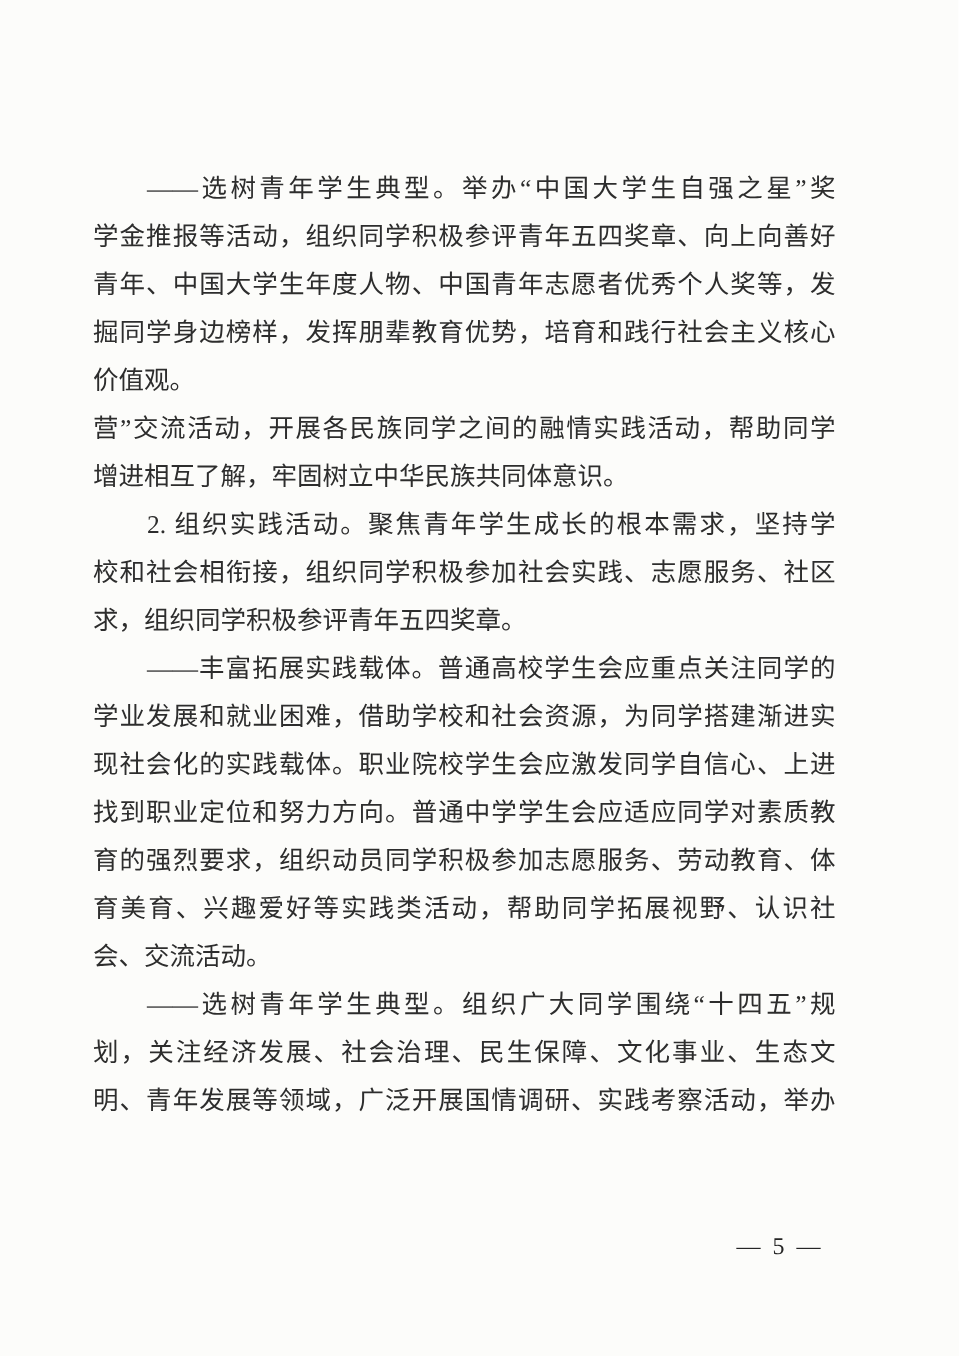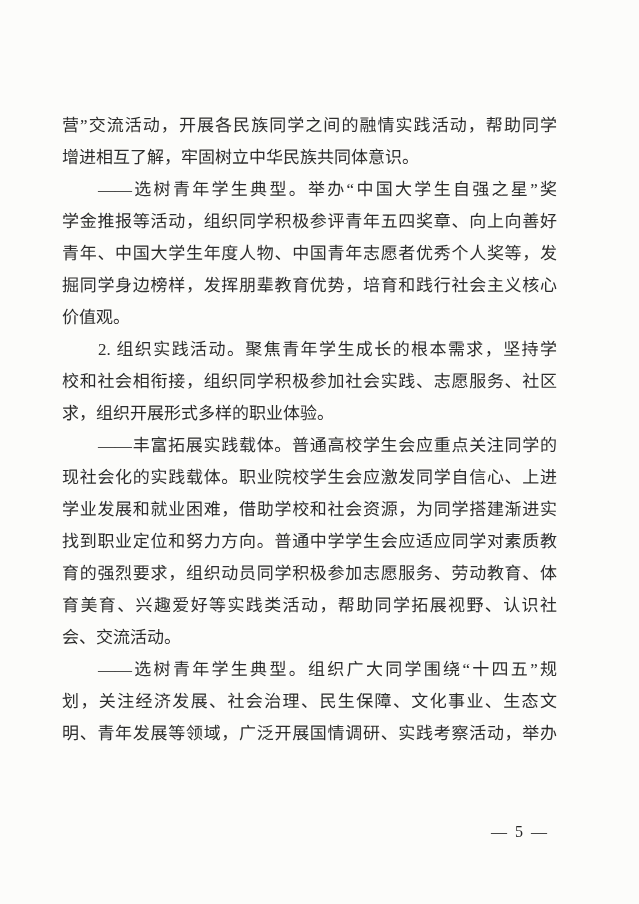--- a/index.html
+++ b/index.html
@@ -54,42 +54,42 @@
     white-space: nowrap;
   }
 </style>
 </head>
 <body>
 
 <div class="page">
   <div class="text-block">
 
     <div class="para">
-      <div class="line">营”交流活动，开展各民族同学之间的融情实践活动，帮助同学</div>
-      <div class="line end">增进相互了解，牢固树立中华民族共同体意识。</div>
-    </div>
-
-    <div class="para">
       <div class="line indent">——选树青年学生典型。举办“中国大学生自强之星”奖</div>
       <div class="line">学金推报等活动，组织同学积极参评青年五四奖章、向上向善好</div>
       <div class="line">青年、中国大学生年度人物、中国青年志愿者优秀个人奖等，发</div>
       <div class="line">掘同学身边榜样，发挥朋辈教育优势，培育和践行社会主义核心</div>
       <div class="line end">价值观。</div>
     </div>
 
     <div class="para">
+      <div class="line">营”交流活动，开展各民族同学之间的融情实践活动，帮助同学</div>
+      <div class="line end">增进相互了解，牢固树立中华民族共同体意识。</div>
+    </div>
+
+    <div class="para">
       <div class="line indent">2. 组织实践活动。聚焦青年学生成长的根本需求，坚持学</div>
       <div class="line">校和社会相衔接，组织同学积极参加社会实践、志愿服务、社区</div>
-      <div class="line end">求，组织开展形式多样的职业体验。</div>
+      <div class="line end">求，组织同学积极参评青年五四奖章。</div>
     </div>
 
     <div class="para">
       <div class="line indent">——丰富拓展实践载体。普通高校学生会应重点关注同学的</div>
+      <div class="line">学业发展和就业困难，借助学校和社会资源，为同学搭建渐进实</div>
       <div class="line">现社会化的实践载体。职业院校学生会应激发同学自信心、上进</div>
-      <div class="line">学业发展和就业困难，借助学校和社会资源，为同学搭建渐进实</div>
       <div class="line">找到职业定位和努力方向。普通中学学生会应适应同学对素质教</div>
       <div class="line">育的强烈要求，组织动员同学积极参加志愿服务、劳动教育、体</div>
       <div class="line">育美育、兴趣爱好等实践类活动，帮助同学拓展视野、认识社</div>
       <div class="line end">会、交流活动。</div>
     </div>
 
     <div class="para">
       <div class="line indent">——选树青年学生典型。组织广大同学围绕“十四五”规</div>
       <div class="line">划，关注经济发展、社会治理、民生保障、文化事业、生态文</div>
       <div class="line">明、青年发展等领域，广泛开展国情调研、实践考察活动，举办</div>

